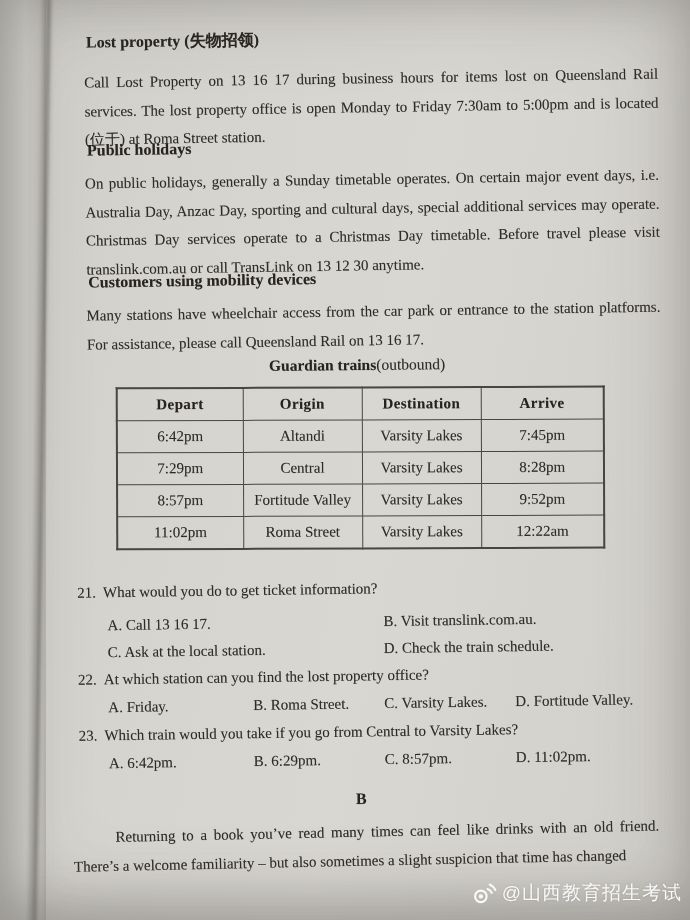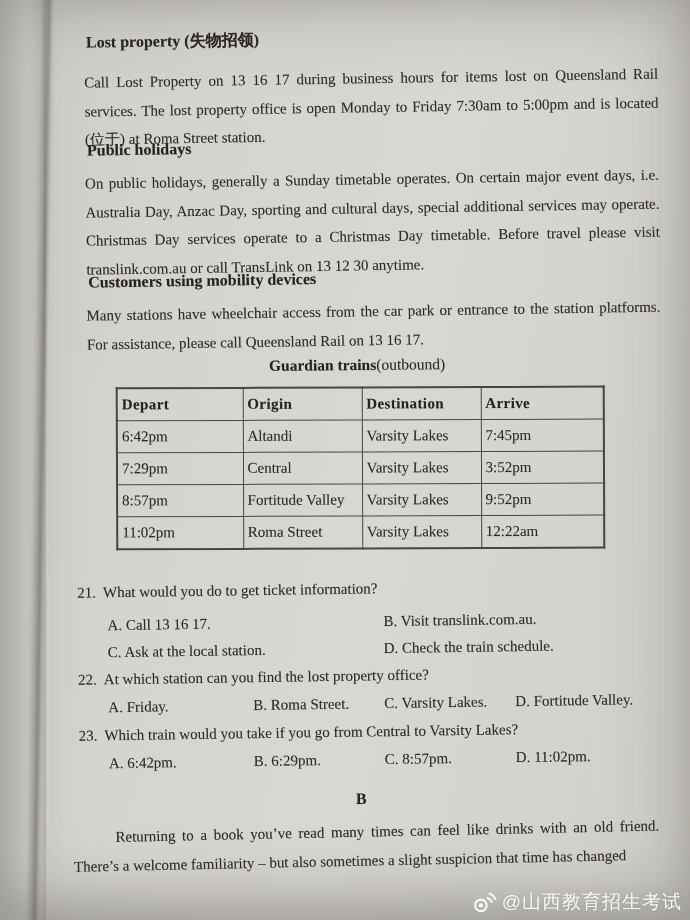--- a/index.html
+++ b/index.html
@@ -41,21 +41,21 @@
     text-align:justify;transform:rotate(-0.35deg);transform-origin:left center;
   }
   .tbl-title{
     position:absolute;left:0;top:328px;width:600px;text-align:center;font-size:15.5px;
   }
   .tbl-title .bold{font-weight:bold;color:#272420;}
   .tbl-title .note{}
   .tbl-wrap{position:absolute;left:58px;top:357px;transform:rotate(0.35deg);transform-origin:left center;}
   table{border-collapse:collapse;border:2.2px solid #49463f;}
   th,td{
-    border:1.6px solid #49463f;text-align:left;vertical-align:middle;
+    border:1.6px solid #49463f;text-align:center;vertical-align:middle;
     font-size:15px;height:31px;padding:0 4px;color:#2f2c27;
   }
   th{font-weight:bold;letter-spacing:0.4px;color:#272420;}
   .q{
     position:absolute;left:18px;width:582px;font-size:15px;white-space:nowrap;
     transform:rotate(-0.3deg);transform-origin:left center;
   }
   .q .num{margin-right:7px;text-align:right;}
   .optrow{
     position:absolute;left:0;width:600px;height:22px;font-size:15px;
@@ -66,21 +66,21 @@
   .b-head{
     position:absolute;top:762px;left:0;width:600px;text-align:center;
     font-weight:bold;font-size:16px;color:#272420;
   }
   .b-para{
     position:absolute;top:793px;left:12px;width:586px;font-size:15px;line-height:28.5px;
     text-align:justify;text-indent:42px;
     transform:rotate(-0.65deg);transform-origin:left center;
   }
   .watermark{
-    position:absolute;right:8px;bottom:5px;display:flex;align-items:center;gap:5px;
+    position:absolute;right:8px;bottom:14px;display:flex;align-items:center;gap:5px;
     color:rgba(255,255,255,0.92);
     font-family:"Liberation Sans","DejaVu Sans",sans-serif;
     font-size:19px;letter-spacing:1px;text-shadow:0 0 2px rgba(120,118,112,0.35);
   }
   .watermark svg{display:block;opacity:0.92;}
 </style>
 </head>
 <body>
 
 <div class="photo">
@@ -123,21 +123,21 @@
         <tr>
           <td>6:42pm</td>
           <td>Altandi</td>
           <td>Varsity Lakes</td>
           <td>7:45pm</td>
         </tr>
         <tr>
           <td>7:29pm</td>
           <td>Central</td>
           <td>Varsity Lakes</td>
-          <td>3:52pm</td>
+          <td>8:28pm</td>
         </tr>
         <tr>
           <td>8:57pm</td>
           <td>Fortitude Valley</td>
           <td>Varsity Lakes</td>
           <td>9:52pm</td>
         </tr>
         <tr>
           <td>11:02pm</td>
           <td>Roma Street</td>

